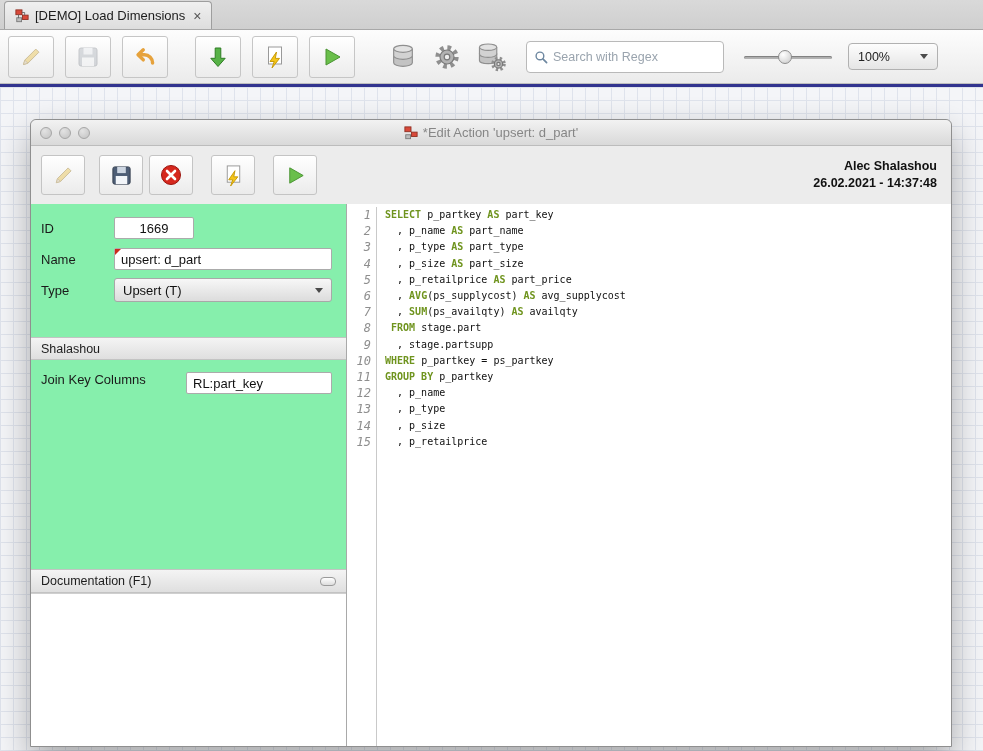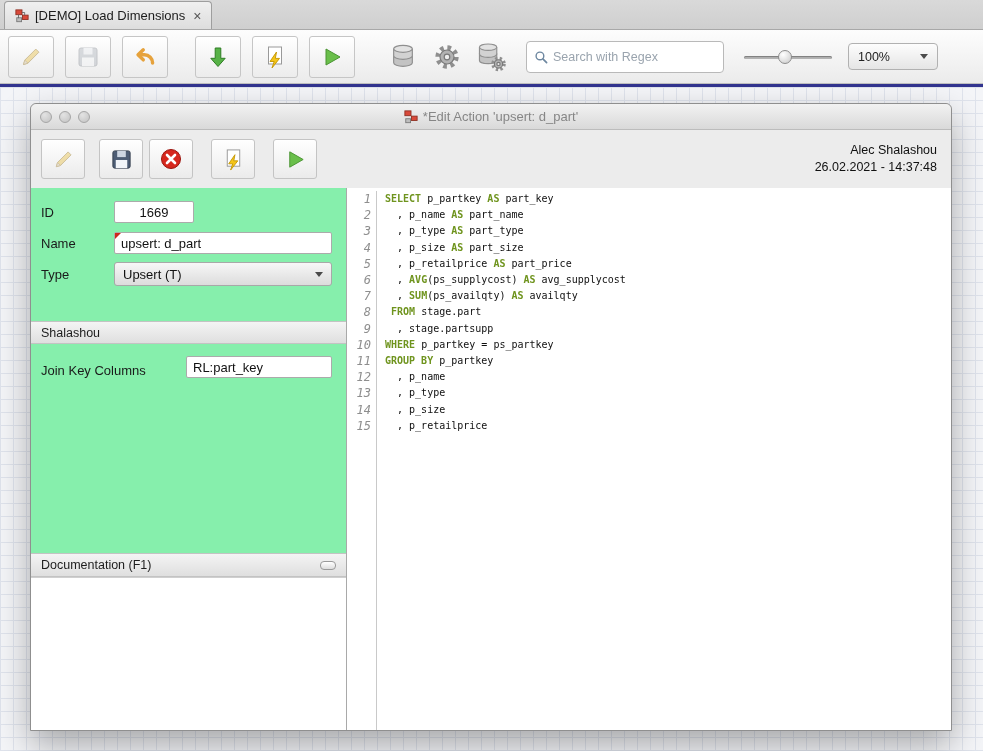--- a/index.html
+++ b/index.html
@@ -42,38 +42,38 @@
 
   .accentline { height:3px; background:#32348f; }
 
   
   .canvas { position:relative; height:664px; background-color:#f4f5f8;
     background-image:linear-gradient(#dfe3ec 1px, transparent 1px),
                      linear-gradient(90deg,#dfe3ec 1px, transparent 1px);
     background-size:13px 13px; }
 
   
-  .dialog { position:absolute; left:30px; top:16px; width:922px; height:628px;
+  .dialog { position:absolute; left:30px; top:32px; width:922px; height:628px;
     background:#ececec; border:1px solid #8f8f8f; border-radius:6px 6px 0 0;
     box-shadow:0 14px 34px rgba(0,0,0,.32); display:flex; flex-direction:column; }
   .titlebar { height:26px; flex:0 0 auto; background:linear-gradient(#f2f2f2,#d9d9d9);
     border-bottom:1px solid #bcbcbc; border-radius:6px 6px 0 0; position:relative;
     display:flex; align-items:center; justify-content:center; }
   .traffic { position:absolute; left:9px; top:7px; display:flex; gap:7px; }
   .traffic span { width:12px; height:12px; border-radius:50%;
     background:radial-gradient(circle at 35% 30%, #e3e3e3, #c2c2c2); border:1px solid #a6a6a6; }
   .titlewrap { display:flex; align-items:center; gap:5px; font-size:13px; color:#868686; }
 
   .dlg-toolbar { height:58px; flex:0 0 auto; display:flex; align-items:center; padding:0 10px; }
   .dbtn { width:44px; height:40px; border:1px solid #c4c4c4; border-radius:3px;
     background:linear-gradient(#ffffff,#ebebeb); display:flex; align-items:center; justify-content:center;
     box-shadow:inset 0 1px 0 #fff; flex:0 0 auto; }
   .dbtn.disabled svg { opacity:.45; }
   .m14 { margin-left:14px; } .m6 { margin-left:6px; } .m18 { margin-left:18px; }
-  .userinfo { margin-left:auto; text-align:right; font-size:12.5px; font-weight:normal; color:#111;
+  .userinfo { margin-left:auto; text-align:right; font-size:12.5px; font-weight:bold; color:#111;
     line-height:1.35; padding-right:4px; }
 
   .dlg-body { flex:1; display:flex; min-height:0; }
   .left-panel { width:315px; flex:0 0 auto; display:flex; flex-direction:column; background:#86efac; }
 
   .form-sec { flex:0 0 133px; padding:12px 10px 0 10px; }
   .frow { display:flex; align-items:center; margin-bottom:7px; height:24px; }
   .frow label { width:73px; font-size:13px; color:#1a1a1a; flex:0 0 auto; }
   .tinput { height:22px; border:1px solid #ababab; border-radius:2px; background:#fff;
     font-size:13px; color:#111; padding:0 6px; font-family:"Liberation Sans", sans-serif; outline:none; }
@@ -83,21 +83,21 @@
   .mod-corner { position:absolute; left:1px; top:1px; width:0; height:0;
     border-top:6px solid #cc2a1e; border-right:6px solid transparent; }
   .dropdown { width:218px; height:24px; border:1px solid #a8a8a8; border-radius:3px;
     background:linear-gradient(#f7f7f7,#dcdcdc); display:flex; align-items:center;
     padding:0 8px; font-size:13px; color:#111; }
 
   .section-header { flex:0 0 23px; background:linear-gradient(#f4f4f4,#dfdfdf);
     border-top:1px solid #c3c3c3; border-bottom:1px solid #c3c3c3;
     display:flex; align-items:center; padding:0 10px; font-size:12.5px; color:#1d1d1d; }
   .attr-body { flex:1; padding:12px 0 0 0; }
-  .arow { display:flex; align-items:flex-end; padding:0 14px 0 10px; }
+  .arow { display:flex; align-items:flex-start; padding:0 14px 0 10px; }
   .arow label { flex:1; font-size:13px; color:#1a1a1a; }
   .jk-input { width:146px; }
   .doc-header { flex:0 0 24px; }
   .pill { width:16px; height:9px; border:1px solid #9a9a9a; border-radius:4px;
     background:linear-gradient(#fff,#ddd); margin-left:auto; }
   .doc-area { flex:0 0 153px; background:#fff; border-top:1px solid #cfcfcf; }
 
   
   .sql-panel { flex:1; background:#fff; border-left:1px solid #a9a9a9; display:flex;
     overflow:hidden; padding-top:3px; }

